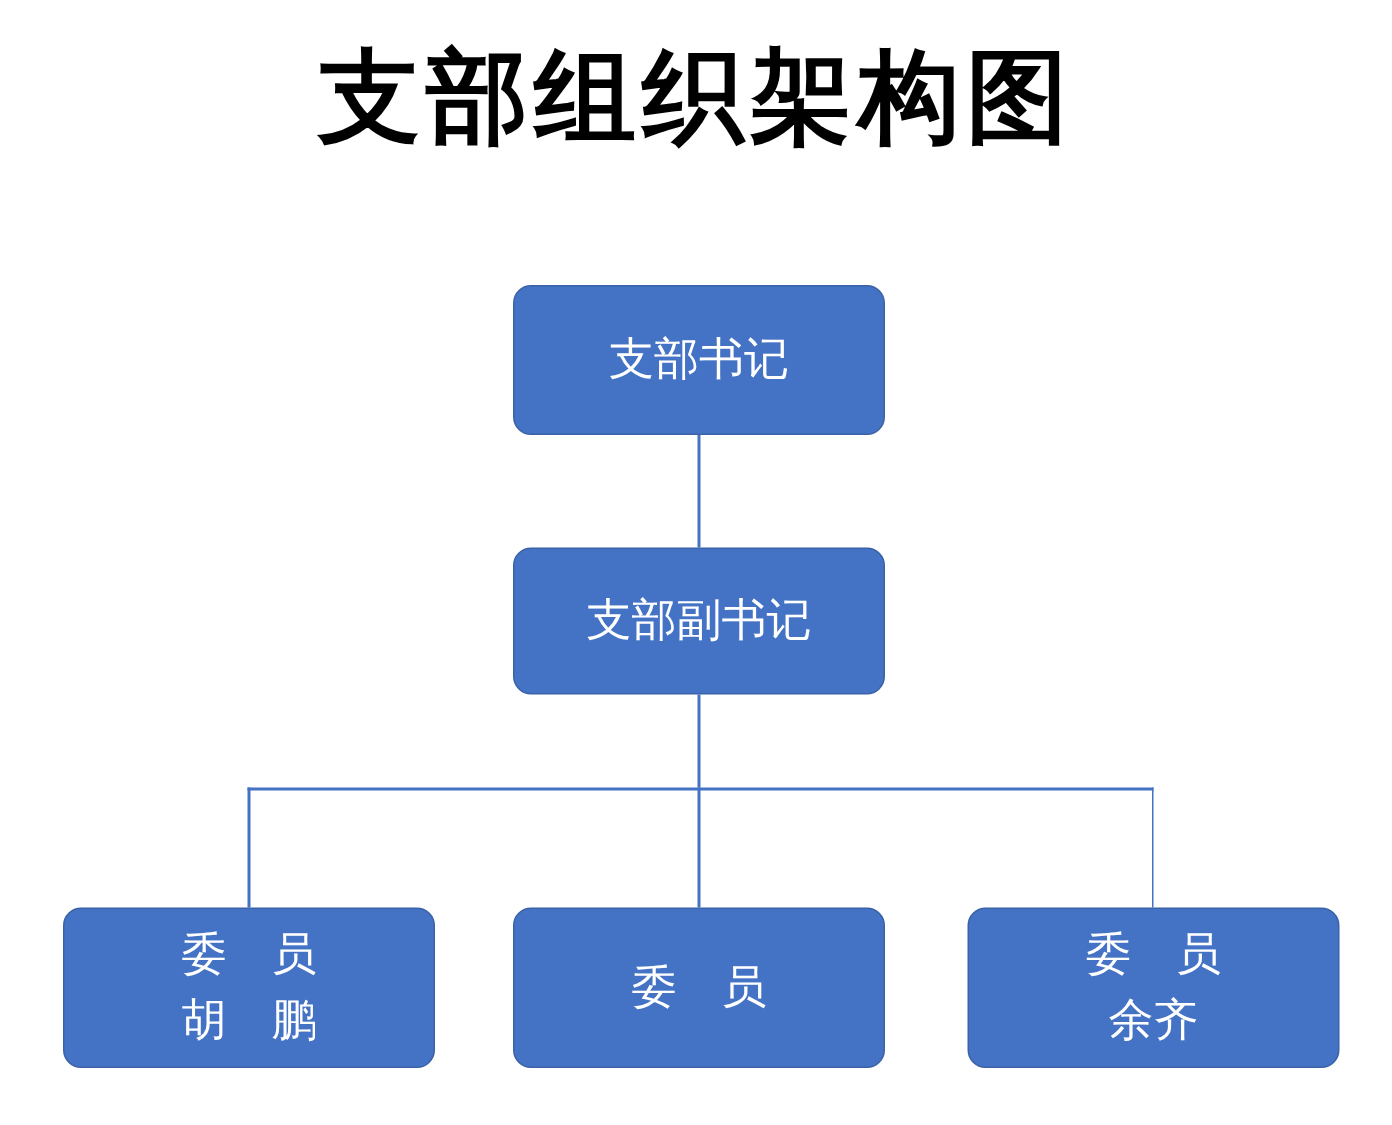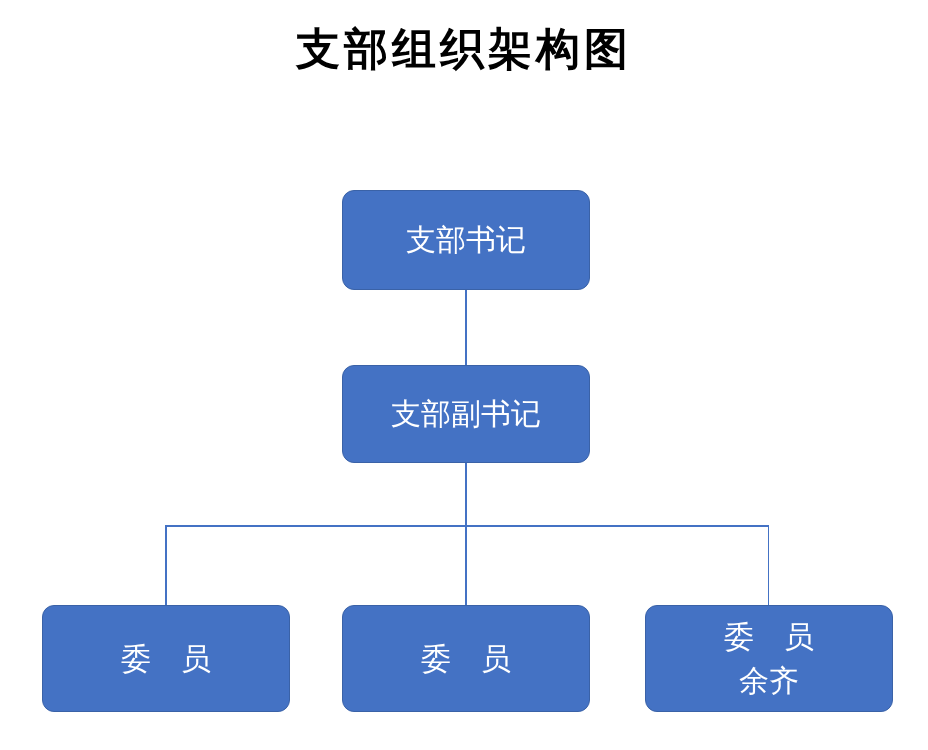--- a/index.html
+++ b/index.html
@@ -19,21 +19,21 @@
     left: 0; top: 0;
     width: 928px;
     height: 750px;
   }
   .page-title {
     position: absolute;
     left: 0;
     top: 20px;
     width: 928px;
     text-align: center;
-    font-size: 44px;
+    font-size: 68px;
     font-weight: bold;
     letter-spacing: 4px;
     color: var(--title-color, #000000);
   }
   .node {
     position: absolute;
     background: var(--node-fill, #4472C4);
     border: 1px solid var(--node-border, #3A62A7);
     border-radius: 12px;
     color: var(--node-text, #ffffff);
@@ -82,20 +82,21 @@
   <div class="node node-secretary">
     <div>支部书记</div>
   </div>
 
   <div class="node node-deputy">
     <div>支部副书记</div>
   </div>
 
   <div class="node node-member-1">
     <div>委　员</div>
+    <div>胡　鹏</div>
   </div>
 
   <div class="node node-member-2">
     <div>委　员</div>
   </div>
 
   <div class="node node-member-3">
     <div>委　员</div>
     <div>余齐</div>
   </div>

